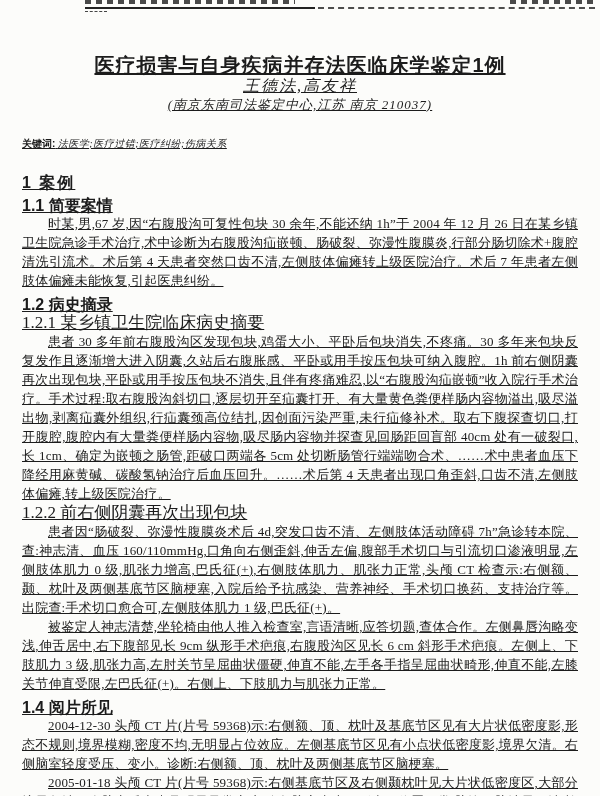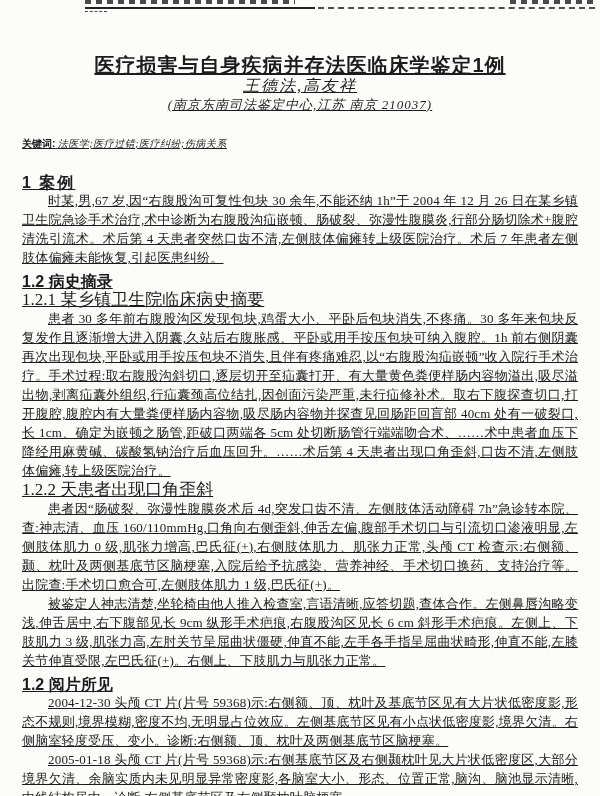--- a/index.html
+++ b/index.html
@@ -82,29 +82,30 @@
 
   <div class="affiliation">(南京东南司法鉴定中心,江苏 南京 210037)</div>
 
   <div class="keywords">
     <span class="kw-label">关键词:</span>
     <span class="kw-body">法医学;医疗过错;医疗纠纷;伤病关系</span>
   </div>
 
   <h2 class="h-sec h-top">1 案例</h2>
 
+  <h3 class="h-sec h-sub">1.1 简要案情</h3>
   <p class="para">时某,男,67 岁,因“右腹股沟可复性包块 30 余年,不能还纳 1h”于 2004 年 12 月 26 日在某乡镇卫生院急诊手术治疗,术中诊断为右腹股沟疝嵌顿、肠破裂、弥漫性腹膜炎,行部分肠切除术+腹腔清洗引流术。术后第 4 天患者突然口齿不清,左侧肢体偏瘫转上级医院治疗。术后 7 年患者左侧肢体偏瘫未能恢复,引起医患纠纷。</p>
 
   <h3 class="h-sec h-sub">1.2 病史摘录</h3>
 
   <h4 class="h-plain">1.2.1 某乡镇卫生院临床病史摘要</h4>
   <p class="para">患者 30 多年前右腹股沟区发现包块,鸡蛋大小、平卧后包块消失,不疼痛。30 多年来包块反复发作且逐渐增大进入阴囊,久站后右腹胀感、平卧或用手按压包块可纳入腹腔。1h 前右侧阴囊再次出现包块,平卧或用手按压包块不消失,且伴有疼痛难忍,以“右腹股沟疝嵌顿”收入院行手术治疗。手术过程:取右腹股沟斜切口,逐层切开至疝囊打开、有大量黄色粪便样肠内容物溢出,吸尽溢出物,剥离疝囊外组织,行疝囊颈高位结扎,因创面污染严重,未行疝修补术。取右下腹探查切口,打开腹腔,腹腔内有大量粪便样肠内容物,吸尽肠内容物并探查见回肠距回盲部 40cm 处有一破裂口,长 1cm、确定为嵌顿之肠管,距破口两端各 5cm 处切断肠管行端端吻合术、……术中患者血压下降经用麻黄碱、碳酸氢钠治疗后血压回升。……术后第 4 天患者出现口角歪斜,口齿不清,左侧肢体偏瘫,转上级医院治疗。</p>
 
-  <h4 class="h-plain">1.2.2 天患者出现口角歪斜</h4>
+  <h4 class="h-plain">1.2.2 前右侧阴囊再次出现包块</h4>
   <p class="para">患者因“肠破裂、弥漫性腹膜炎术后 4d,突发口齿不清、左侧肢体活动障碍 7h”急诊转本院、查:神志清、血压 160/110mmHg,口角向右侧歪斜,伸舌左偏,腹部手术切口与引流切口渗液明显,左侧肢体肌力 0 级,肌张力增高,巴氏征(+),右侧肢体肌力、肌张力正常,头颅 CT 检查示:右侧额、颞、枕叶及两侧基底节区脑梗塞,入院后给予抗感染、营养神经、手术切口换药、支持治疗等。出院查:手术切口愈合可,左侧肢体肌力 1 级,巴氏征(+)。</p>
 
   <p class="para">被鉴定人神志清楚,坐轮椅由他人推入检查室,言语清晰,应答切题,查体合作。左侧鼻唇沟略变浅,伸舌居中,右下腹部见长 9cm 纵形手术疤痕,右腹股沟区见长 6 cm 斜形手术疤痕。左侧上、下肢肌力 3 级,肌张力高,左肘关节呈屈曲状僵硬,伸直不能,左手各手指呈屈曲状畸形,伸直不能,左膝关节伸直受限,左巴氏征(+)。右侧上、下肢肌力与肌张力正常。</p>
 
-  <h3 class="h-sec h-sub">1.2 阅片所见</h3>
+  <h3 class="h-sec h-sub">1.4 阅片所见</h3>
   <p class="para">2004-12-30 头颅 CT 片(片号 59368)示:右侧额、顶、枕叶及基底节区见有大片状低密度影,形态不规则,境界模糊,密度不均,无明显占位效应。左侧基底节区见有小点状低密度影,境界欠清。右侧脑室轻度受压、变小。诊断:右侧额、顶、枕叶及两侧基底节区脑梗塞。</p>
   <p class="para">2005-01-18 头颅 CT 片(片号 59368)示:右侧基底节区及右侧颞枕叶见大片状低密度区,大部分境界欠清、余脑实质内未见明显异常密度影,各脑室大小、形态、位置正常,脑沟、脑池显示清晰,中线结构居中。诊断:右侧基底节区及右侧颞枕叶脑梗塞、</p>
 
 </div>
 
 </body></html>

